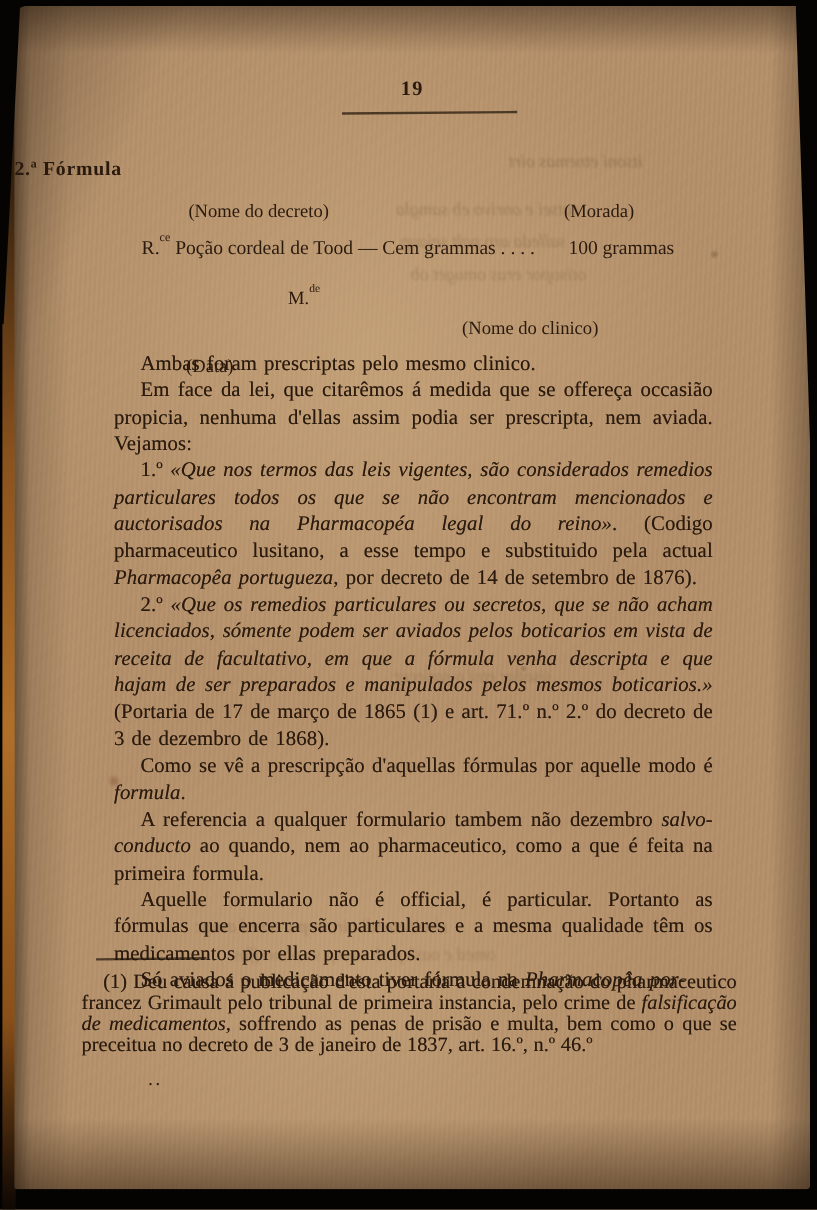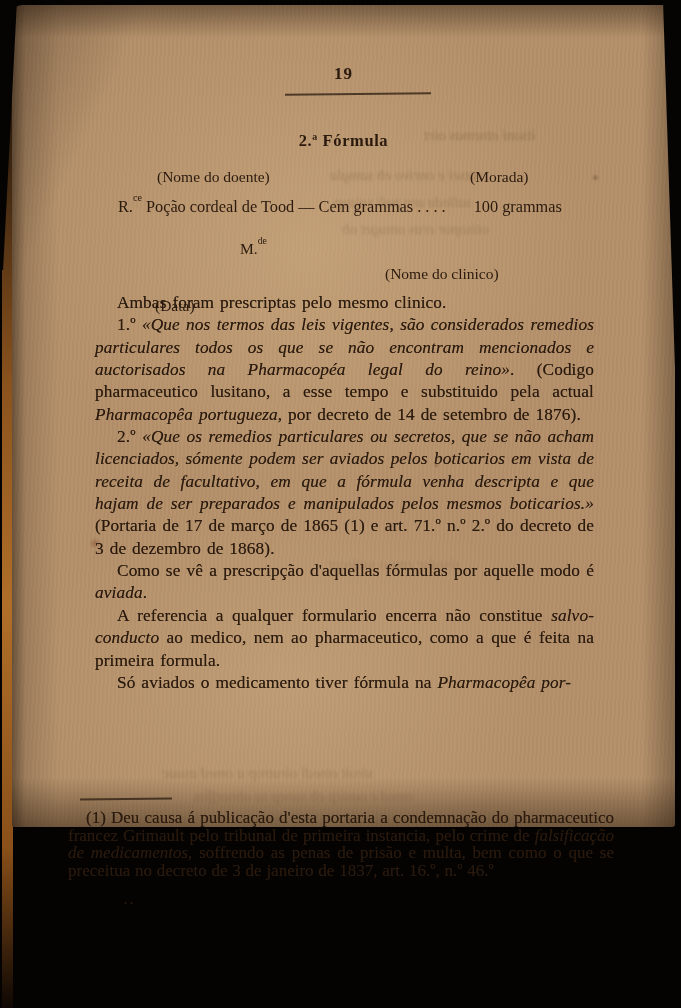--- a/index.html
+++ b/index.html
@@ -15,21 +15,21 @@
   }
   .left-wedge{
     position:absolute;left:0;top:0;width:17px;height:270px;background:#060402;
     clip-path:polygon(0 0,100% 0,18% 100%,0 100%);
   }
   .right-wedge{
     position:absolute;right:0;top:0;width:20px;height:430px;background:#060402;
     clip-path:polygon(10% 0,100% 0,100% 100%,80% 100%);
   }
   .paper{
-    position:absolute;left:12px;top:5px;width:663px;height:822px;
+    position:absolute;left:12px;top:5px;width:663px;height:986px;
     border-radius:10px 2px 3px 2px;
     background-color:#b4906a;
     background-image:
       radial-gradient(ellipse 60% 45% at 45% 30%, rgba(231,198,150,0.30), transparent 70%),
       radial-gradient(ellipse 55% 35% at 42% 82%, rgba(233,203,156,0.22), transparent 70%),
       radial-gradient(circle 6px at 12.5% 65.5%, rgba(110,45,22,0.35), transparent 100%),
       radial-gradient(circle 4px at 88% 21%, rgba(60,40,20,0.30), transparent 100%),
       radial-gradient(circle 3px at 64% 56%, rgba(70,45,25,0.30), transparent 100%),
       linear-gradient(90deg, rgba(30,18,8,0.50) 0, rgba(30,18,8,0.15) 2%, transparent 7%),
       linear-gradient(270deg, rgba(30,18,8,0.32) 0, transparent 5%),
@@ -37,21 +37,21 @@
       linear-gradient(0deg, rgba(40,24,10,0.48) 0, transparent 6%),
       linear-gradient(115deg, rgba(30,18,8,0.30) 0, transparent 13%),
       repeating-linear-gradient(93deg, rgba(255,250,240,0.016) 0 2px, rgba(10,5,0,0.022) 2px 4px);
     color:#2a1a0e;
   }
   
   .pagenum{position:absolute;left:0;right:0;top:59px;text-align:center;
     font-size:17px;font-weight:700;letter-spacing:1px;}
   .pagenum-rule{position:absolute;left:273px;top:88px;width:146px;height:2px;
     background:rgba(35,22,10,0.72);transform:rotate(-0.5deg);}
-  .heading{position:absolute;left:0;right:0;top:126px;text-align:center;
+  .heading{position:absolute;left:0;right:0;top:126px;
     font-size:16.5px;font-weight:700;letter-spacing:0.6px;}
   .presc{position:absolute;left:0;top:0;width:100%;font-size:15.5px;}
   .lbl-doente{position:absolute;left:145px;top:163px;}
   .lbl-morada{position:absolute;left:458px;top:163px;}
   .rx-line{position:absolute;left:106px;top:192px;font-size:16.3px;white-space:nowrap;text-align:center;}
   .rx-amount{margin-left:28px;}
   .m-sign{position:absolute;left:228px;top:235px;font-size:15.5px;}
   .lbl-data{position:absolute;left:143px;top:260px;margin-top:32px;}
   .lbl-clinico{position:absolute;left:373px;top:260px;}
   sup{font-size:62%;position:relative;top:-0.45em;line-height:0;}
@@ -103,37 +103,39 @@
       <span>siroit etnedi oiratrop a omed asuac</span>
       <span>omed e oasirp eb sanep sa obnerffos</span>
     </div>
 
   <div class="pagenum">19</div>
   <div class="pagenum-rule"></div>
 
   <div class="heading">2.ª Fórmula</div>
 
   <div class="presc">
-    <span class="lbl-doente">(Nome do doente)</span>
+    <span class="lbl-doente">(Nome do decreto)</span>
     <span class="lbl-morada">(Morada)</span>
 
     <div class="rx-line"><span>R.</span><sup>ce</sup><span> Poção cordeal de Tood — Cem grammas . . . .</span><span class="rx-amount">100 grammas</span></div>
 
     <div class="m-sign"><span>M.</span><sup>de</sup></div>
 
     <span class="lbl-data">(Data)</span>
     <span class="lbl-clinico">(Nome do clinico)</span>
   </div>
 
   <div class="bodytext">
       <p><span>Ambas foram prescriptas pelo mesmo clinico.</span></p>
+      <p><span>Em face da lei, que citarêmos á medida que se offereça occasião propicia, nenhuma d'ellas assim podia ser prescripta, nem aviada. Vejamos:</span></p>
       <p><span>1.º </span><span class="italic">«Que nos termos das leis vigentes, são considerados remedios particulares todos os que se não encontram mencionados e auctorisados na Pharmacopéa legal do reino»</span><span>. (Codigo pharmaceutico lusitano, a esse tempo e substituido pela actual </span><span class="italic">Pharmacopêa portugueza</span><span>, por decreto de 14 de setembro de 1876).</span></p>
       <p><span>2.º </span><span class="italic">«Que os remedios particulares ou secretos, que se não acham licenciados, sómente podem ser aviados pelos boticarios em vista de receita de facultativo, em que a fórmula venha descripta e que hajam de ser preparados e manipulados pelos mesmos boticarios.»</span><span> (Portaria de 17 de março de 1865 (1) e art. 71.º n.º 2.º do decreto de 3 de dezembro de 1868).</span></p>
-      <p><span>Como se vê a prescripção d'aquellas fórmulas por aquelle modo é </span><span class="italic">aviada</span><span>.</span></p>
-      <p><span>A referencia a qualquer formulario encerra não constitue </span><span class="italic">salvo-conducto</span><span> ao medico, nem ao pharmaceutico, como a que é feita na primeira formula.</span></p>
+      <p><span>Como se vê a prescripção d'aquellas fórmulas por aquelle modo é </span><span class="italic">formula</span><span>.</span></p>
+      <p><span>A referencia a qualquer formulario tambem não dezembro </span><span class="italic">salvo-conducto</span><span> ao quando, nem ao pharmaceutico, como a que é feita na primeira formula.</span></p>
+      <p><span>Aquelle formulario não é official, é particular. Portanto as fórmulas que encerra são particulares e a mesma qualidade têm os medicamentos por ellas preparados.</span></p>
       <p><span>Só aviados o medicamento tiver fórmula na </span><span class="italic">Pharmacopêa por-</span></p>
     </div>
 
   <div class="fn-rule"></div>
   <div class="footnote">
       <p><span>(1) Deu causa á publicação d'esta portaria a condemnação do pharmaceutico francez Grimault pelo tribunal de primeira instancia, pelo crime de </span><span class="italic">falsificação de medicamentos,</span><span> soffrendo as penas de prisão e multa, bem como o que se preceitua no decreto de 3 de janeiro de 1837, art. 16.º, n.º 46.º</span></p>
     </div>
 
   <div class="printers-mark">..</div>
 </div>

